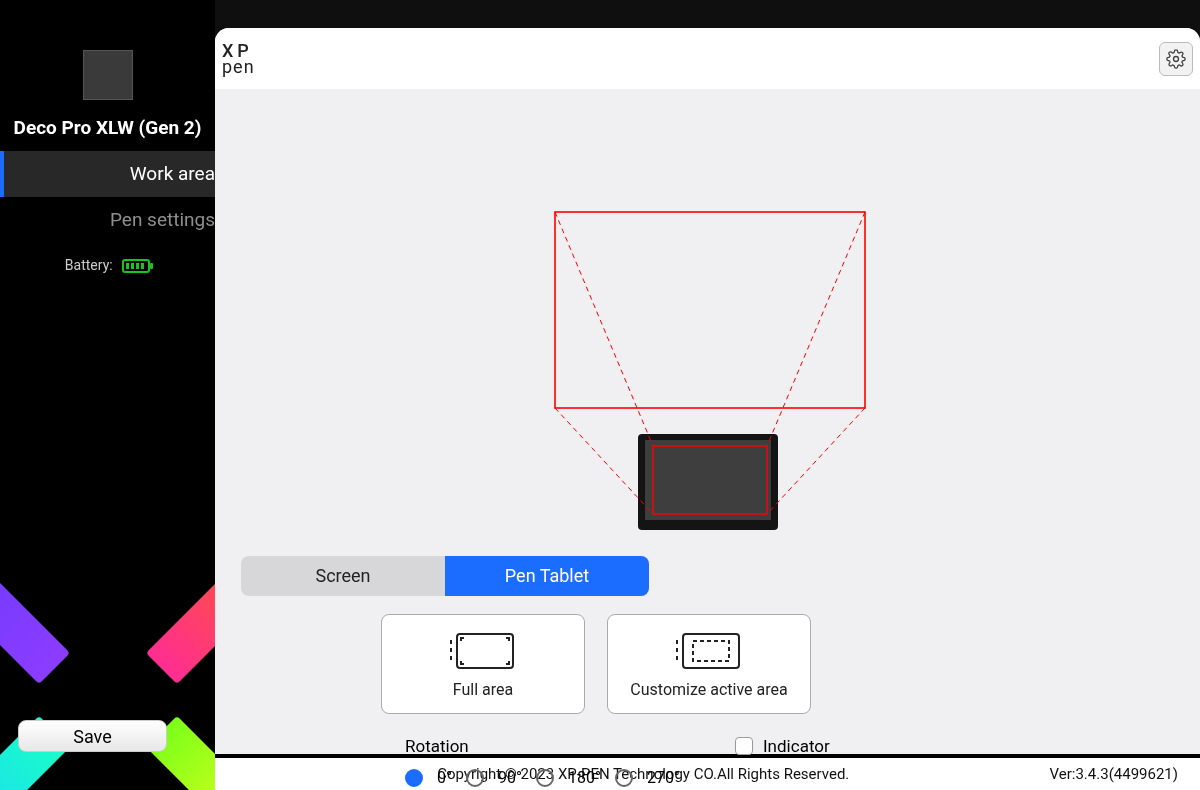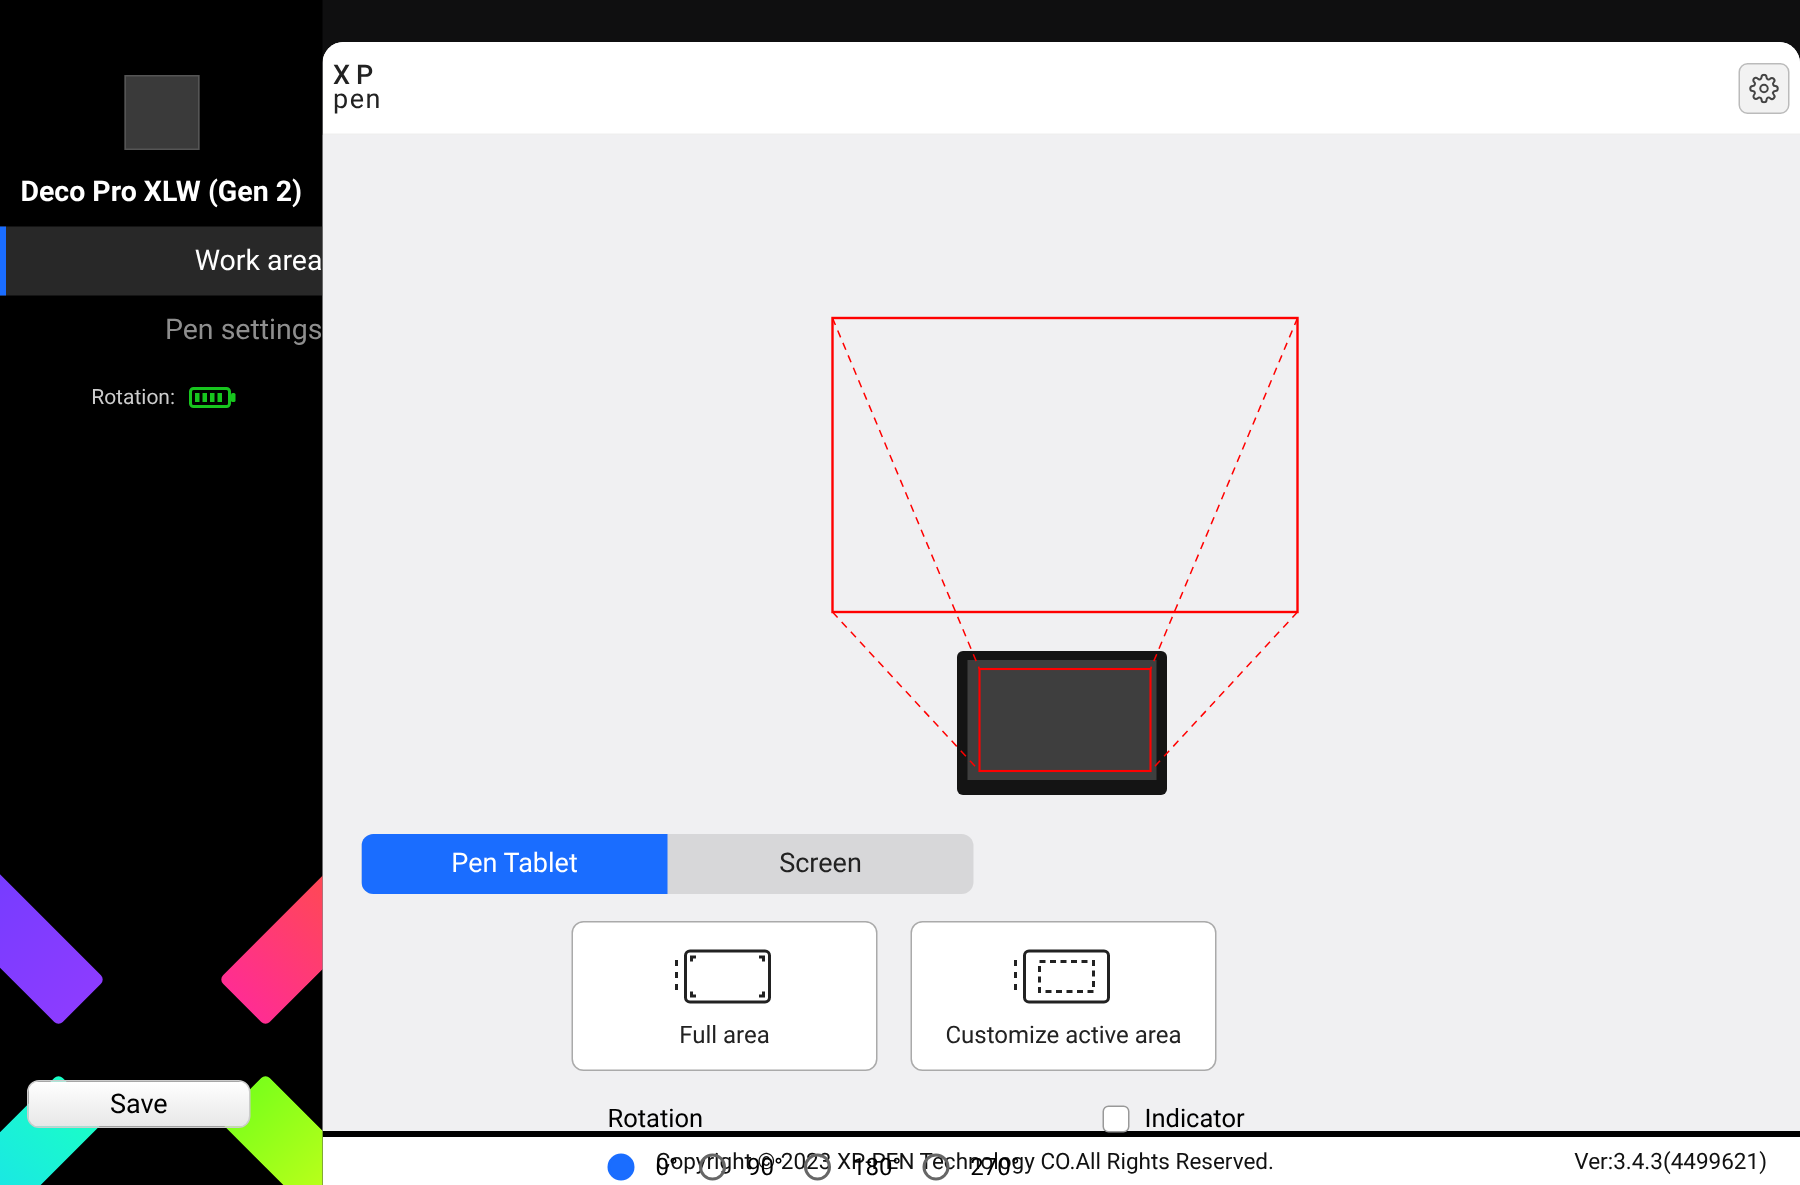--- a/index.html
+++ b/index.html
@@ -88,21 +88,21 @@
   <div class="dot grn"></div>
 </div>
 
 <div class="app">
   <aside class="sidebar">
     <div class="thumb"></div>
     <div class="device-name">Deco Pro XLW (Gen 2)</div>
     <div class="side-item active">Work area</div>
     <div class="side-item inactive">Pen settings</div>
     <div class="battery-row">
-      <span>Rotation:</span>
+      <span>Battery:</span>
       <span class="batt"><i></i><i></i><i></i><i></i></span>
     </div>
 
     <div class="xlogo">
       <div class="bar b1"></div>
         <div class="bar b2"></div>
         <div class="bar b3"></div>
         <div class="bar b4"></div>
     </div>
     <button class="save-btn">Save</button>
@@ -134,22 +134,22 @@
         <rect x="438" y="356" width="114" height="68" fill="none" stroke="#ff0000" stroke-width="1.4"></rect>
 
         <line x1="340" y1="122" x2="438" y2="356" stroke="#ff0000" stroke-width="1" stroke-dasharray="5 4"></line>
         <line x1="650" y1="122" x2="552" y2="356" stroke="#ff0000" stroke-width="1" stroke-dasharray="5 4"></line>
         <line x1="340" y1="318" x2="438" y2="424" stroke="#ff0000" stroke-width="1" stroke-dasharray="5 4"></line>
         <line x1="650" y1="318" x2="552" y2="424" stroke="#ff0000" stroke-width="1" stroke-dasharray="5 4"></line>
       </svg>
 
 
       <div class="tabs">
+        <div class="tab inactive">Screen</div>
         <div class="tab active">Pen Tablet</div>
-        <div class="tab inactive">Screen</div>
       </div>
 
       <div class="cards">
         <div class="card">
           <svg viewBox="0 0 72 42">
               <rect x="10" y="4" width="56" height="34" rx="3"></rect>
               <path d="M14 11 L14 8 L17 8 M62 11 L62 8 L59 8 M14 31 L14 34 L17 34 M62 31 L62 34 L59 34"></path>
               <line x1="4" y1="10" x2="4" y2="14"></line>
               <line x1="4" y1="18" x2="4" y2="22"></line>
               <line x1="4" y1="26" x2="4" y2="30"></line>

